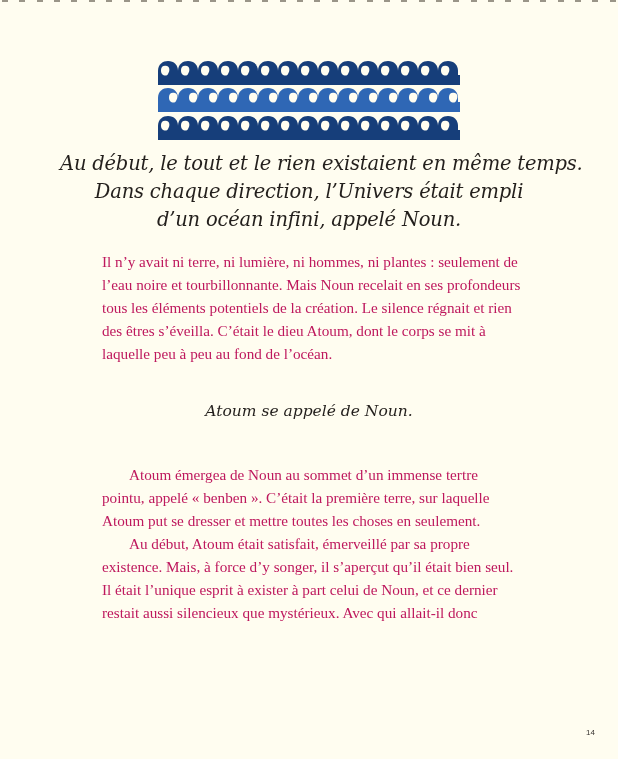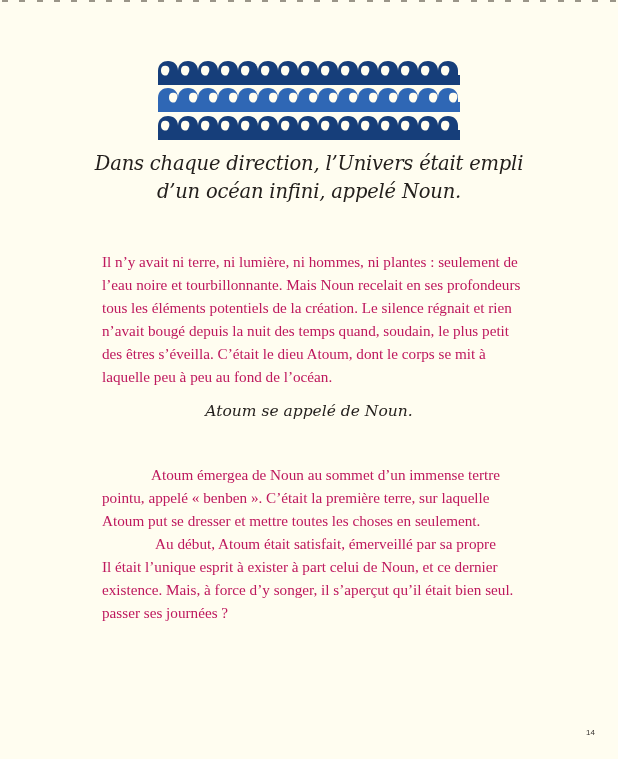--- a/index.html
+++ b/index.html
@@ -69,21 +69,21 @@
     .para {
       position: absolute;
       left: 102px;
       width: 420px;
       font-family: "Liberation Serif", "DejaVu Serif", serif;
       font-size: 15.2px;
       line-height: 23px;
       color: #be185d;
     }
     .para div { white-space: nowrap; }
-    .para .indent { padding-left: 27px; text-align: center; }
+    .para .indent { padding-left: 27px; }
     .p1 { top: 250px; }
 
     .subhead {
       position: absolute;
       left: 100px;
       top: 400px;
       width: 418px;
       text-align: center;
       font-family: "DejaVu Serif", "Liberation Serif", serif;
       font-style: italic;
@@ -213,40 +213,40 @@
         <use href="#crestR" x="200"></use>
         <use href="#crestR" x="220"></use>
       <use href="#crestR" x="240"></use>
         <use href="#crestR" x="260"></use>
         <use href="#crestR" x="280"></use>
     </svg>
   </div>
 </div>
 
 <div class="intro">
+  <div>Au début, le tout et le rien existaient en même temps.</div>
   <div>Dans chaque direction, l’Univers était empli</div>
   <div>d’un océan infini, appelé Noun.</div>
 </div>
 
 <div class="para p1">
   <div>Il n’y avait ni terre, ni lumière, ni hommes, ni plantes : seulement de</div>
   <div>l’eau noire et tourbillonnante. Mais Noun recelait en ses profondeurs</div>
   <div>tous les éléments potentiels de la création. Le silence régnait et rien</div>
-  <div>n’avait bougé depuis la nuit des temps quand, soudain, le plus petit</div>
   <div>des êtres s’éveilla. C’était le dieu Atoum, dont le corps se mit à</div>
   <div>laquelle peu à peu au fond de l’océan.</div>
 </div>
 
 <div class="subhead">
   <div>Atoum se appelé de Noun.</div>
 </div>
 
 <div class="para p2">
   <div class="indent">Atoum émergea de Noun au sommet d’un immense tertre</div>
   <div>pointu, appelé « benben ». C’était la première terre, sur laquelle</div>
   <div>Atoum put se dresser et mettre toutes les choses en seulement.</div>
   <div class="indent">Au début, Atoum était satisfait, émerveillé par sa propre</div>
+  <div>existence. Mais, à force d’y songer, il s’aperçut qu’il était bien seul.</div>
   <div>Il était l’unique esprit à exister à part celui de Noun, et ce dernier</div>
-  <div>existence. Mais, à force d’y songer, il s’aperçut qu’il était bien seul.</div>
-  <div>passer ses journées ?</div>
+  <div>restait aussi silencieux que mystérieux. Avec qui allait-il donc</div>
 </div>
 
 <div class="page-number">14</div>
 
 </body></html>

